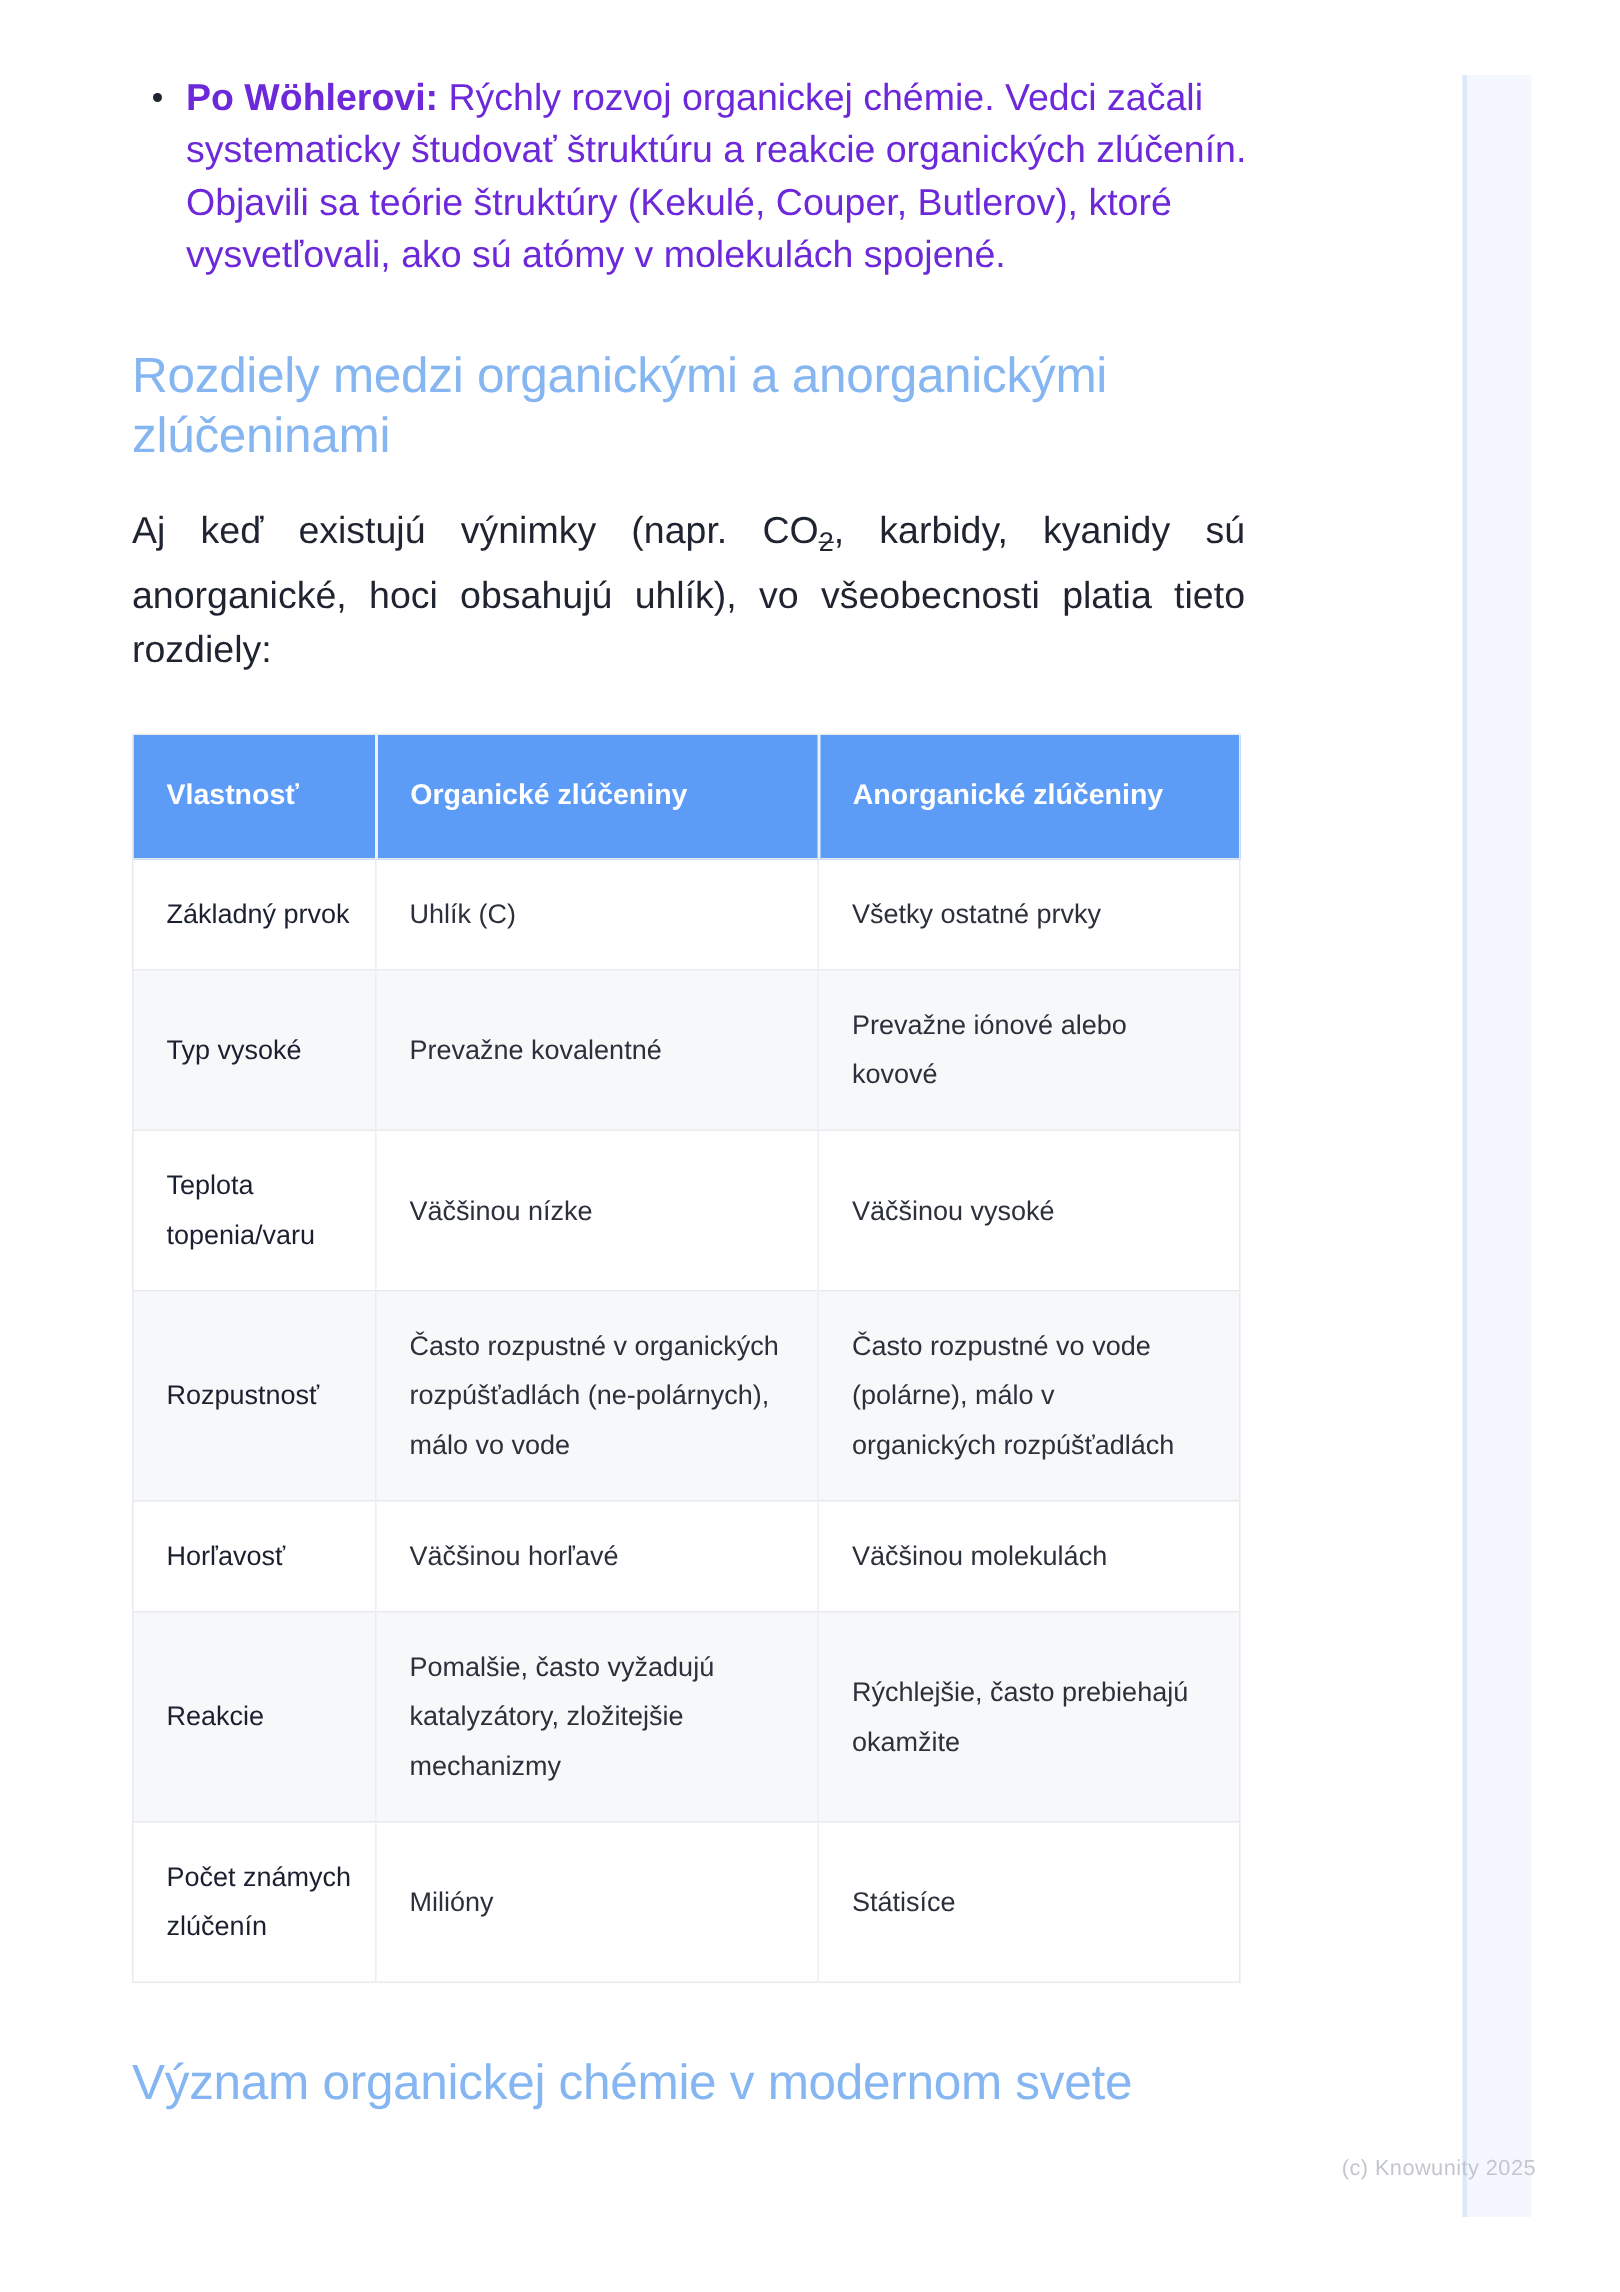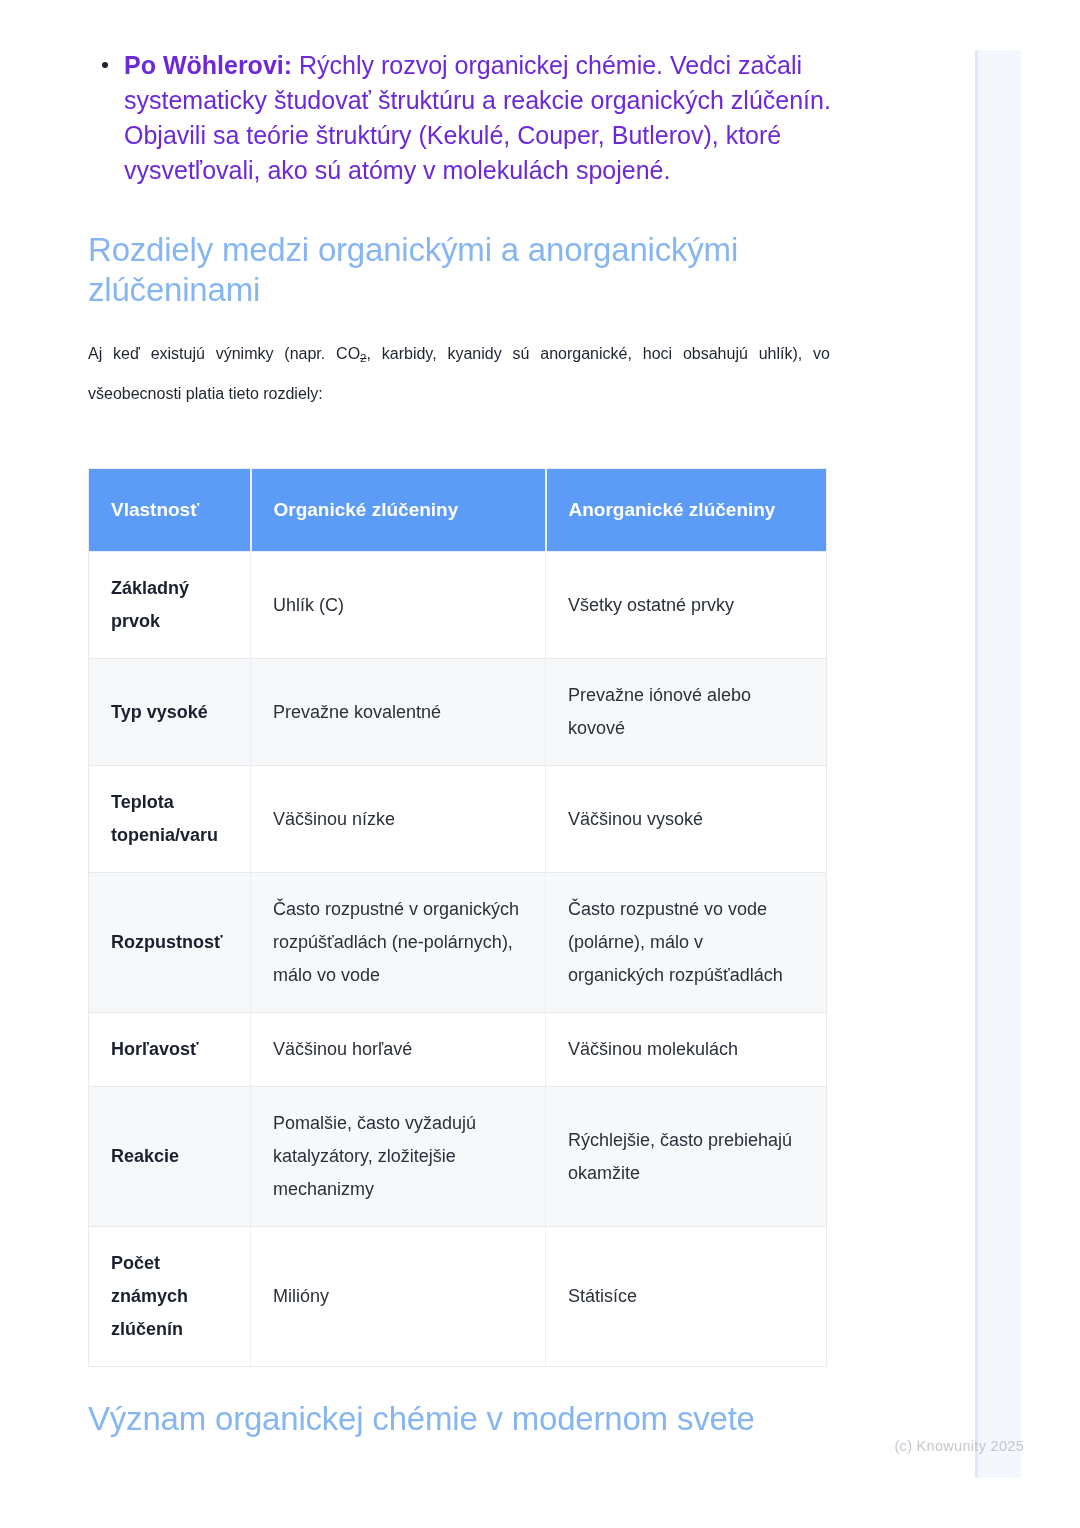--- a/index.html
+++ b/index.html
@@ -68,41 +68,41 @@
   
   .section-heading {
     font-size: 33px;
     line-height: 40px;
     font-weight: 400;
     color: #85b6f2;
     margin: 36px 0 0 0;
     letter-spacing: -0.2px;
   }
   #heading-rozdiely { margin-top: 42px; width: 660px; }
-  #heading-vyznam  { margin-top: 32px; }
+  #heading-vyznam  { margin-top: 46px; }
 
   
   .body-paragraph {
-    font-size: 16px;
+    font-size: 25px;
     line-height: 36px;
     color: #1f2430;
     text-align: justify;
     margin: 26px 0 0 0;
     width: 742px;
   }
   .sub {
     font-size: 0.72em;
     vertical-align: -0.28em;
     text-decoration: line-through;
     text-decoration-thickness: 1px;
   }
 
   
   .table-wrap {
-    margin-top: 56px;
+    margin-top: 38px;
     width: 738px;
   }
   table.compare {
     border-collapse: collapse;
     width: 100%;
     table-layout: fixed;
     background: #ffffff;
     border: 1px solid #e8eaee;
   }
   table.compare col.c1 { width: 162px; }
@@ -126,21 +126,21 @@
     padding: 20px 22px;
     font-size: 18px;
     line-height: 33px;
     vertical-align: middle;
     border-top: 1px solid #e8eaee;
     border-right: 1px solid #eceef1;
     color: #2b303b;
   }
   table.compare tbody td:last-child { border-right: none; }
   table.compare tbody td.prop {
-    font-weight: 700;
+    font-weight: 400;
     color: #1b2030;
     padding-right: 12px;
   }
   table.compare tbody tr.shaded td { background: #f7f8fa; }
 
   
   #watermark {
     position: absolute;
     right: 56px;
     top: 1438px;

